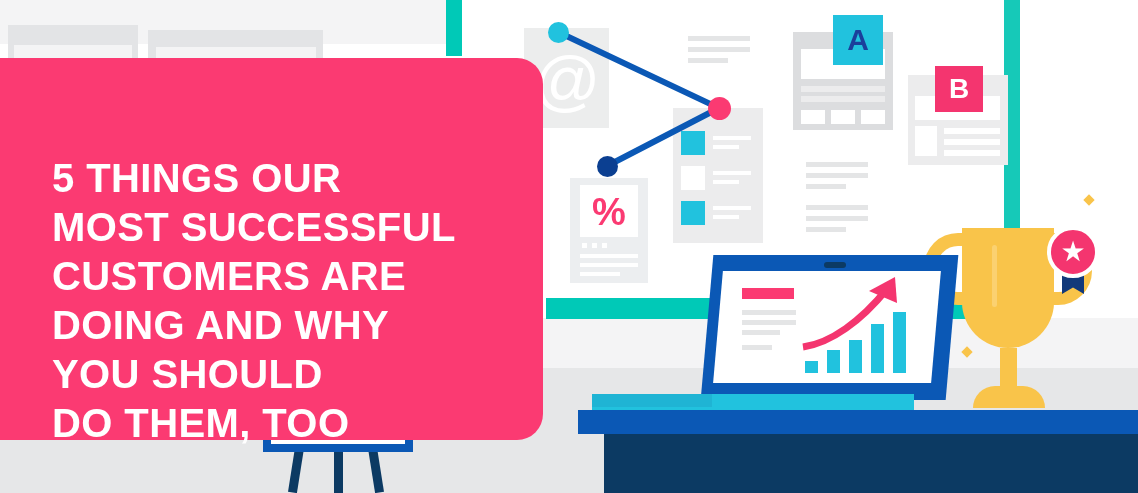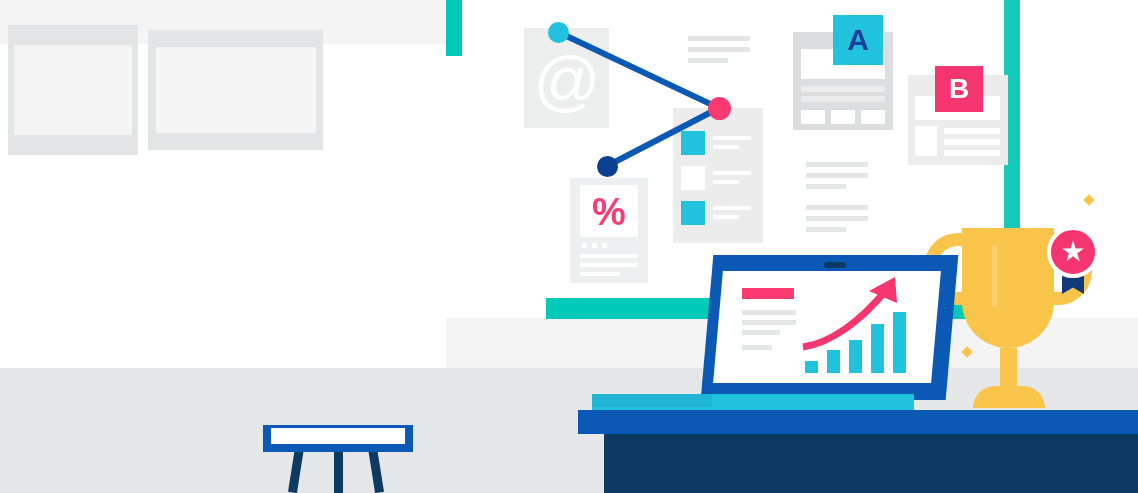--- a/index.html
+++ b/index.html
@@ -261,14 +261,22 @@
       <div class="abs lap-bar" style="left: 44px; width: 13px; height: 33px; background: rgb(33, 194, 222);"></div>
       <div class="abs lap-bar" style="left: 66px; width: 13px; height: 49px; background: rgb(33, 194, 222);"></div>
       <div class="abs lap-bar" style="left: 88px; width: 13px; height: 61px; background: rgb(33, 194, 222);"></div>
     </div>
 
   <div class="abs lap-keyboard"></div>
   <div class="abs lap-keyboard2"></div>
   <div class="abs desk-edge"></div>
   <div class="abs desk-body"></div>
 
+  <div class="abs pink-panel">
+    <div class="headline">5 THINGS OUR
+MOST SUCCESSFUL
+CUSTOMERS ARE
+DOING AND WHY
+YOU SHOULD
+DO THEM, TOO</div>
+  </div>
 
 </div>
 
 </body></html>

